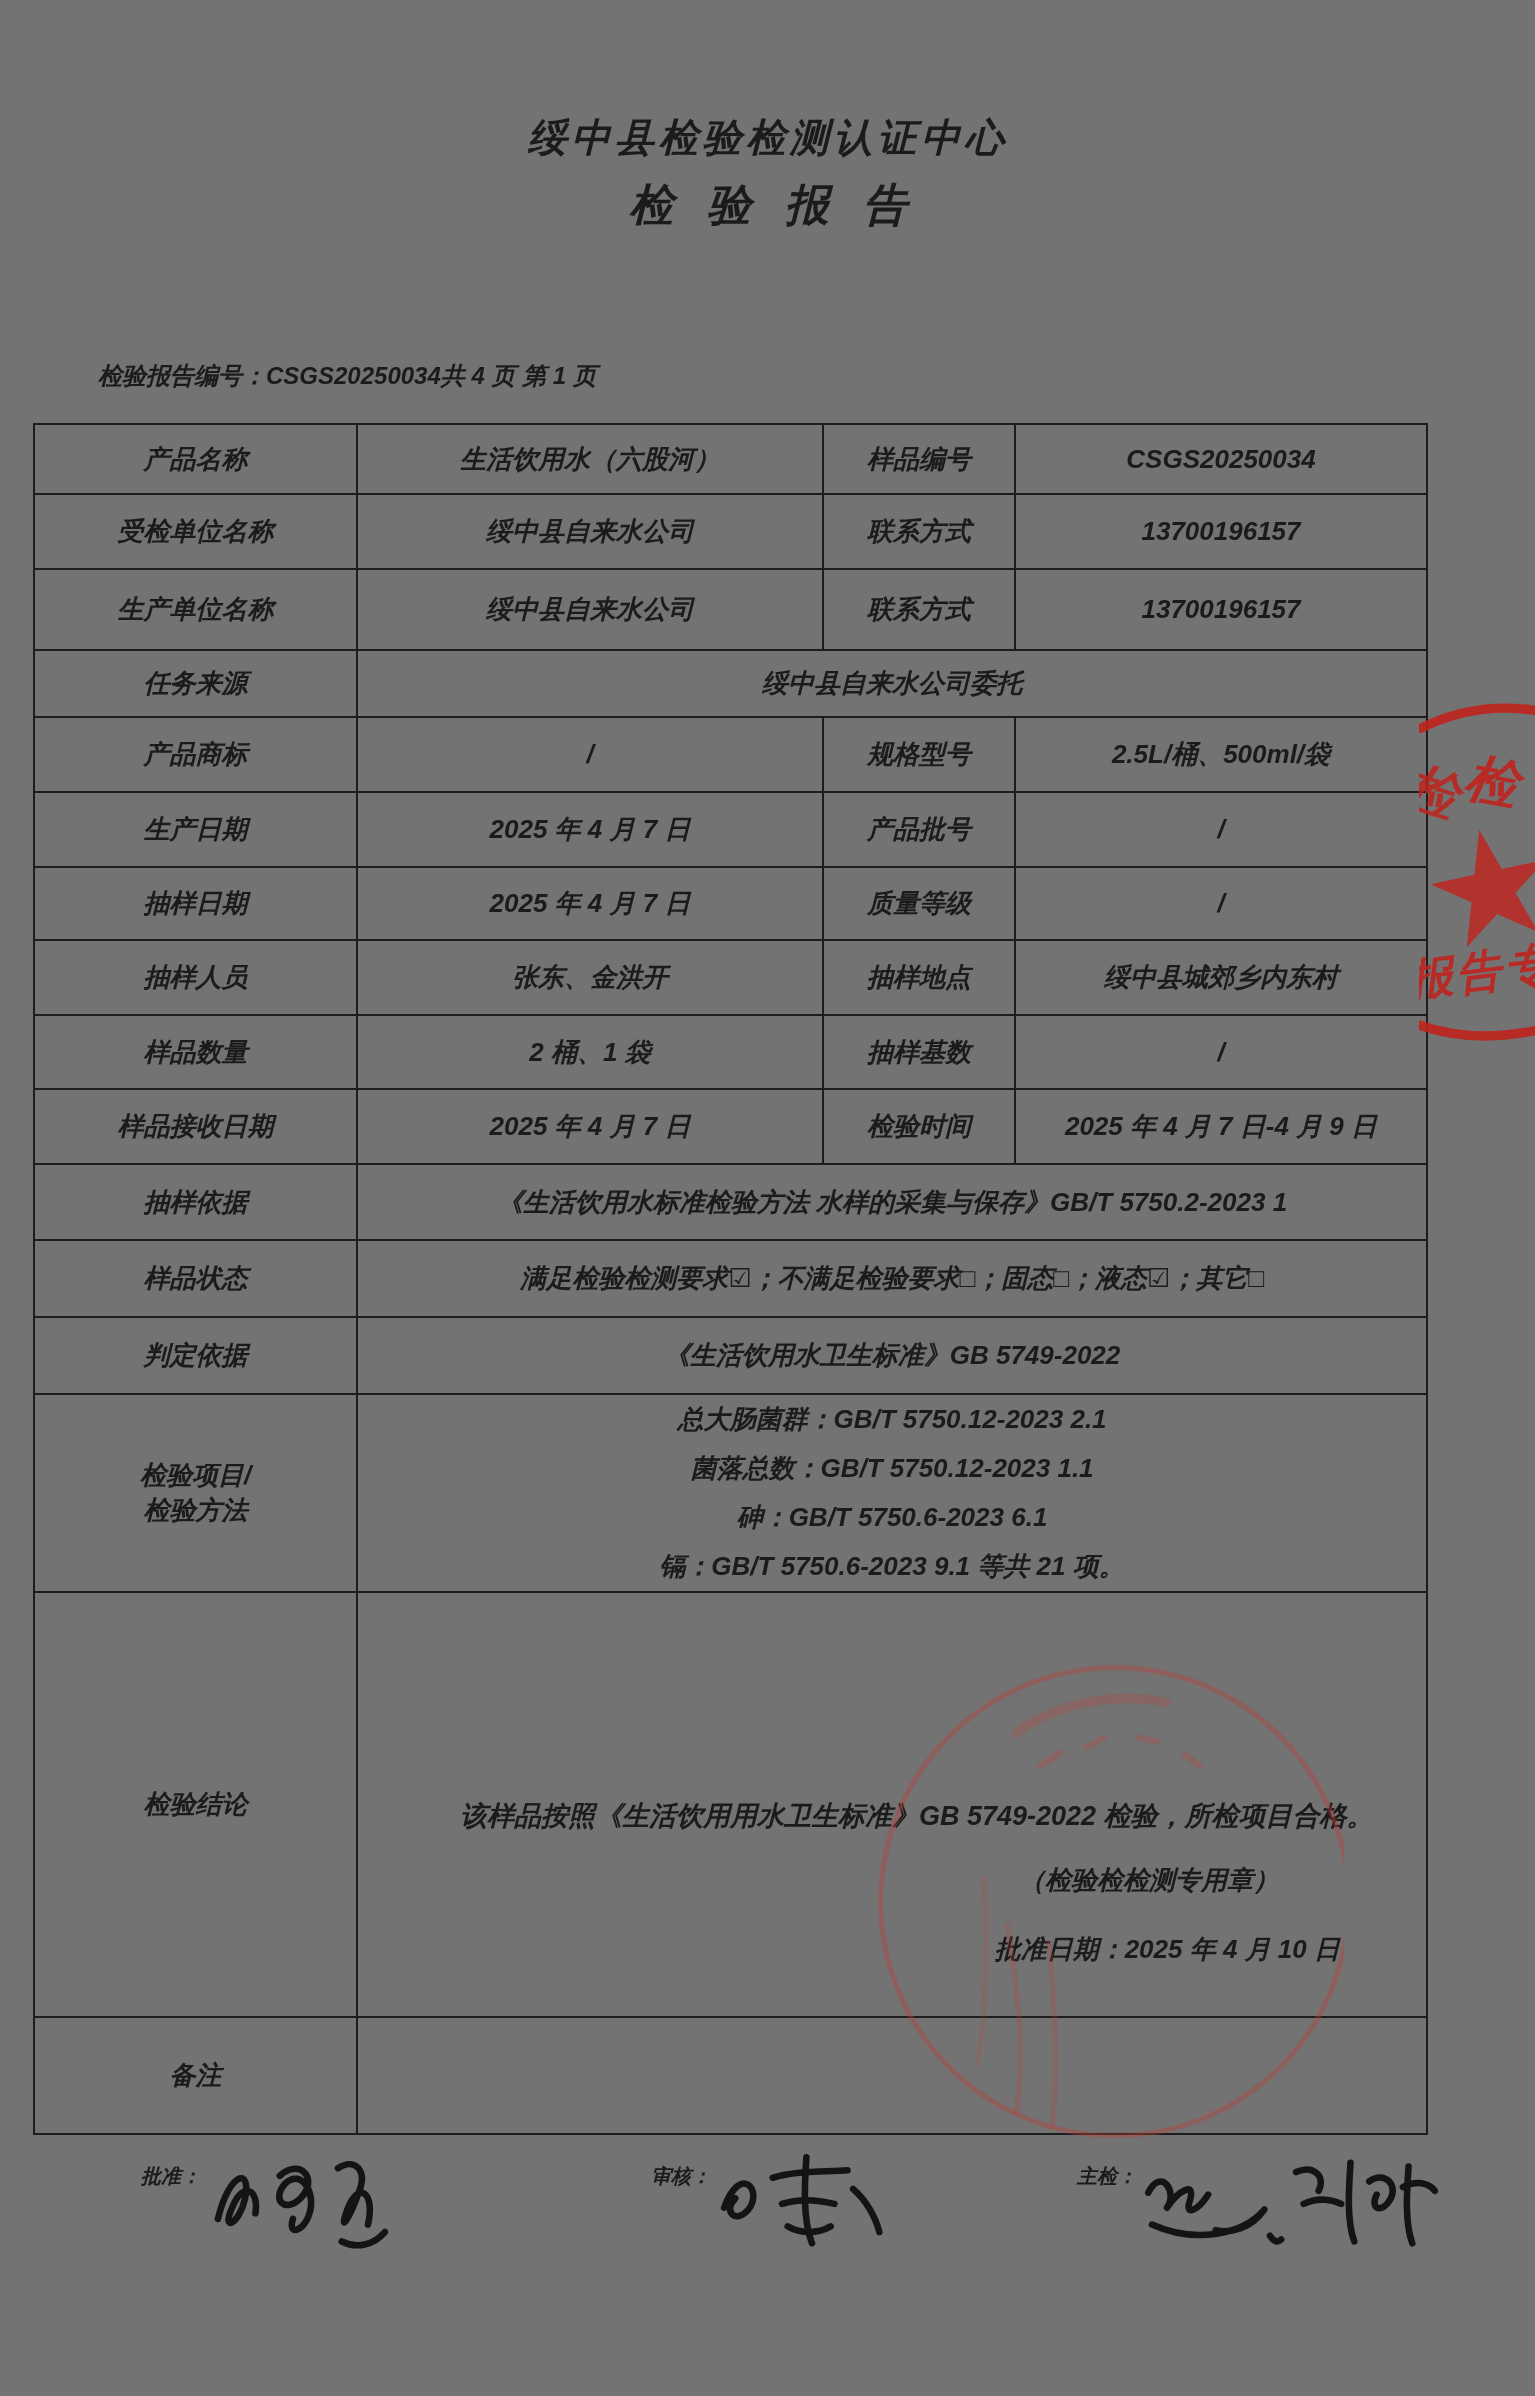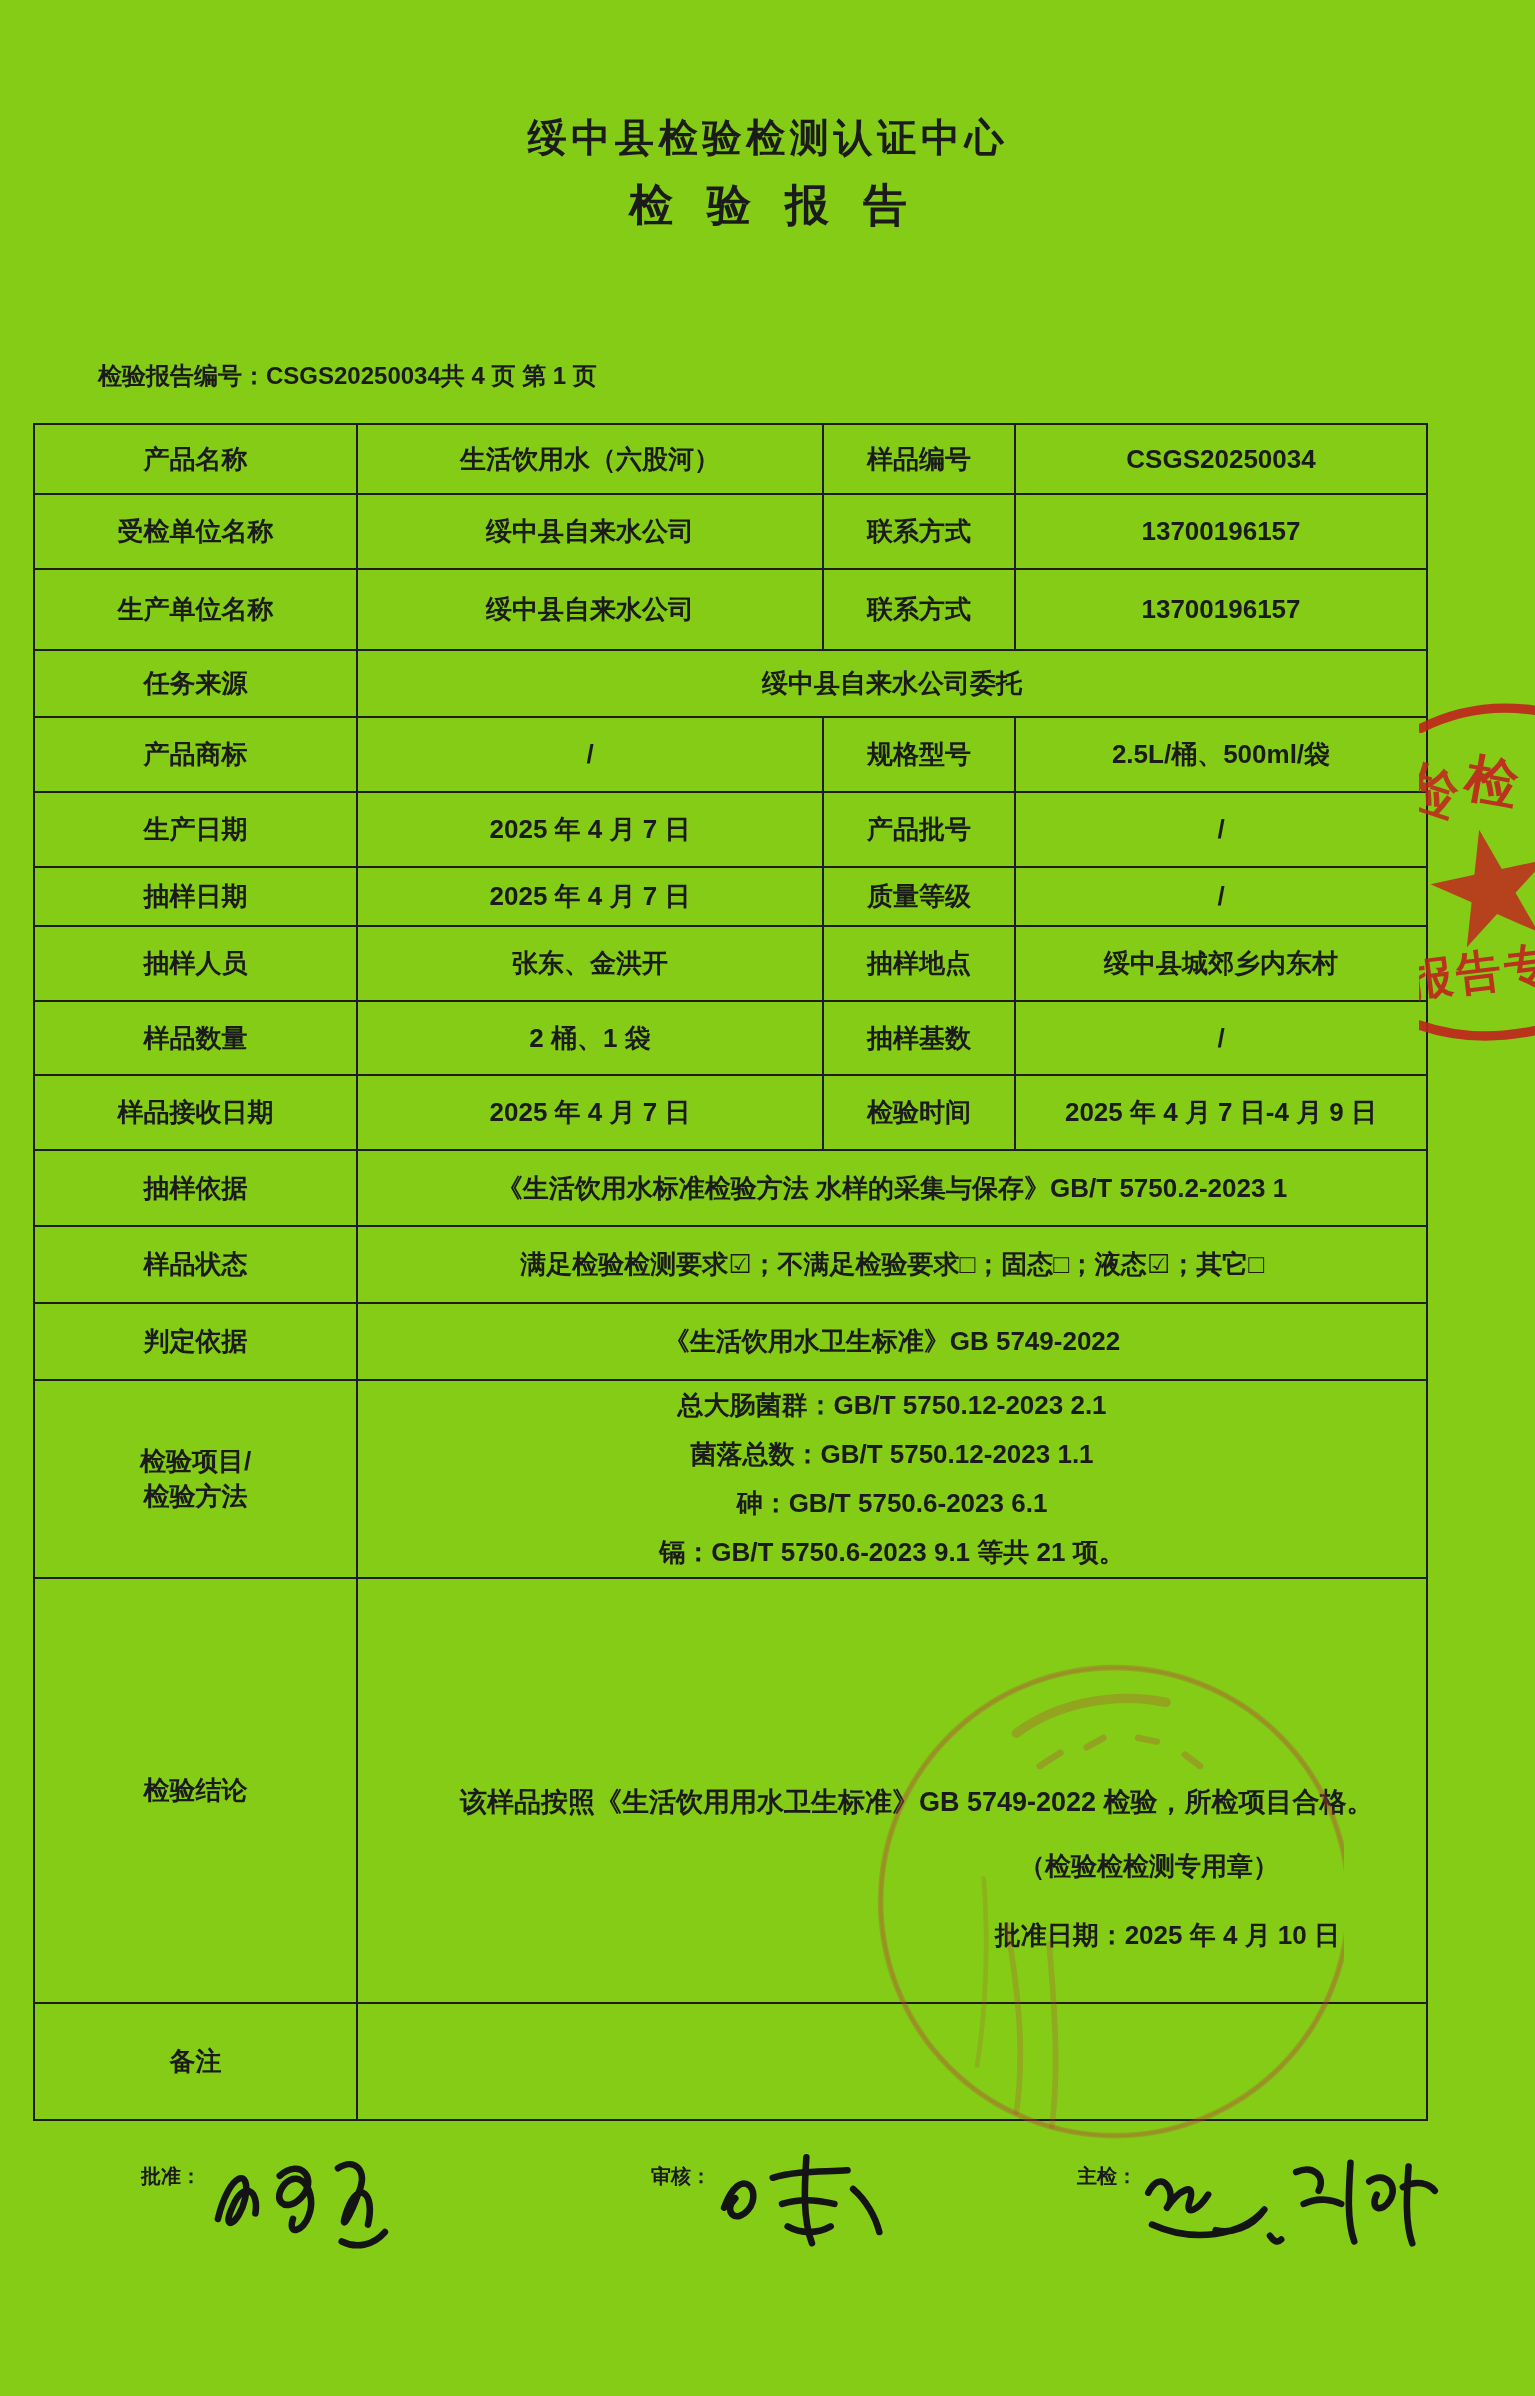--- a/index.html
+++ b/index.html
@@ -1,24 +1,25 @@
 <!DOCTYPE html>
 <html style="font-size:15px"><head>
 <meta charset="utf-8">
 <style>
   html,body{margin:0;padding:0;background:#e8e8e8;}
   .page{
     position:relative;
     width:1536px;height:2397px;
-    background:#84cc16;
+    background:#737373;
     font-family:"Liberation Sans","DejaVu Sans",sans-serif;
     color:#1b1b1b;
     font-weight:700;
     overflow:hidden;
     margin:0 auto;
+    font-style:italic;
   }
   .org-title{
     position:absolute;top:111px;left:0;width:100%;
     text-align:center;font-size:39px;letter-spacing:4.7px;
   }
   .report-title{
     position:absolute;top:176px;left:0;width:100%;
     text-align:center;font-size:44px;letter-spacing:34px;
     text-indent:34px;
   }
@@ -104,21 +105,21 @@
         <td>/</td>
         <td class="lbl">规格型号</td>
         <td>2.5L/桶、500ml/袋</td>
       </tr>
       <tr style="height:75px">
         <td class="lbl">生产日期</td>
         <td>2025 年 4 月 7 日</td>
         <td class="lbl">产品批号</td>
         <td>/</td>
       </tr>
-      <tr style="height:59px">
+      <tr style="height:73px">
         <td class="lbl">抽样日期</td>
         <td>2025 年 4 月 7 日</td>
         <td class="lbl">质量等级</td>
         <td>/</td>
       </tr>
       <tr style="height:75px">
         <td class="lbl">抽样人员</td>
         <td>张东、金洪开</td>
         <td class="lbl">抽样地点</td>
         <td>绥中县城郊乡内东村</td>

